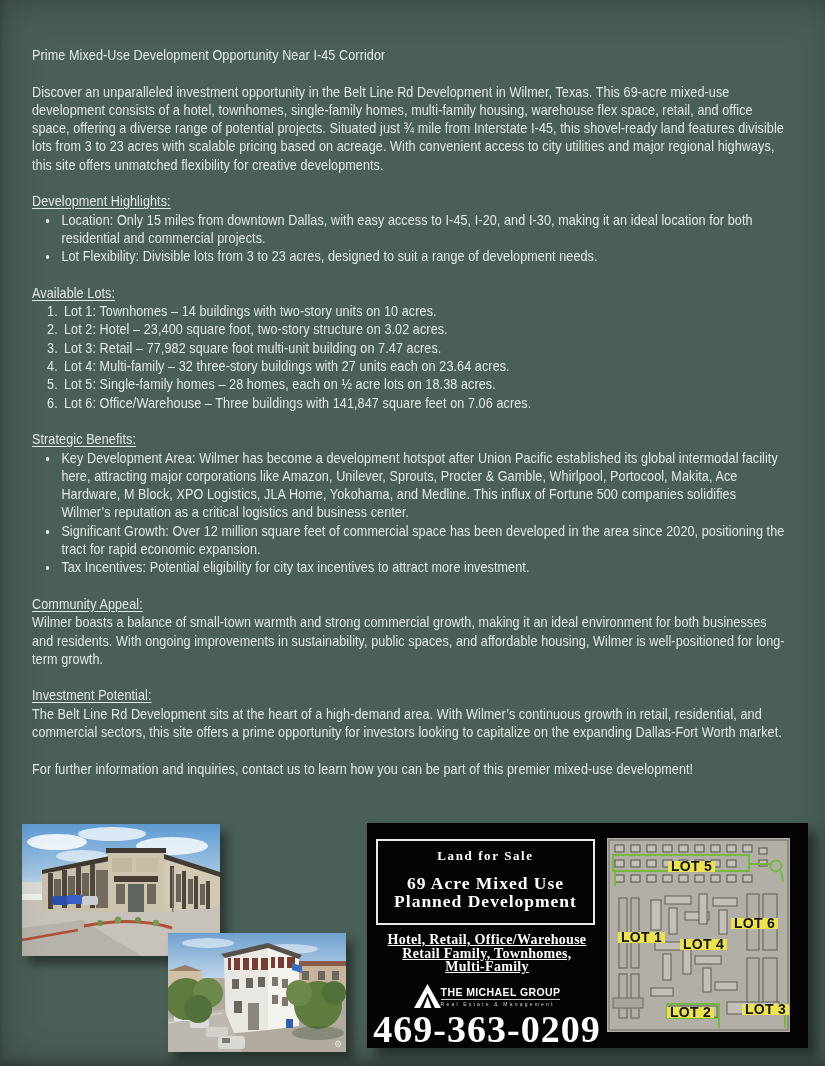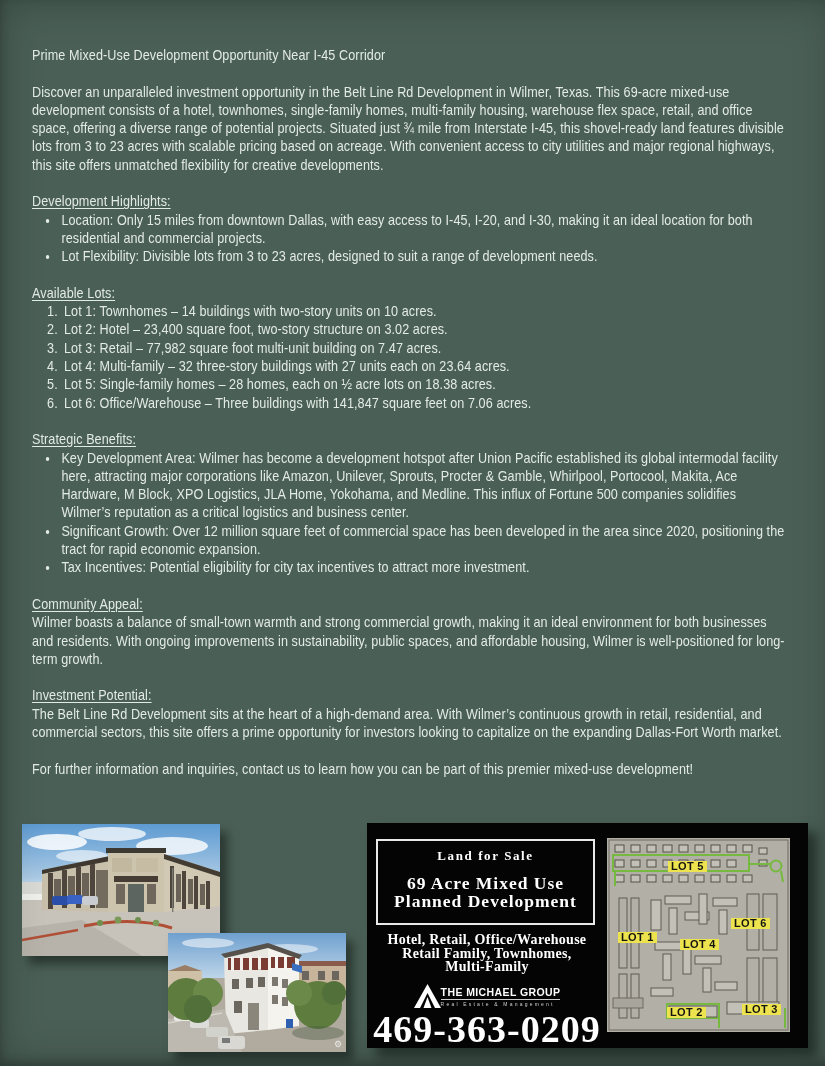--- a/index.html
+++ b/index.html
@@ -47,41 +47,41 @@
     font-size:13px;letter-spacing:1.6px;
   }
   .sign-sub{
     font-family:"Liberation Serif",serif;font-weight:bold;
     font-size:17.5px;line-height:17.5px;letter-spacing:1px;
   }
   .sign-sub.first{margin-top:11px;}
   .sign-uses{
     position:absolute;left:0;top:110px;width:240px;
     font-family:"Liberation Serif",serif;font-weight:bold;
-    font-size:14px;line-height:13.5px;letter-spacing:.3px;
+    font-size:14px;line-height:13.5px;letter-spacing:.3px;text-decoration:underline;
   }
   .brand-row{
     position:absolute;left:0;top:157px;width:240px;height:28px;
     display:flex;align-items:flex-end;justify-content:center;gap:0;
   }
   .brand-text{text-align:left;padding-bottom:1px;}
   .brand-name{
     font-size:10.5px;font-weight:bold;letter-spacing:.4px;
     border-bottom:1px solid #cfcfcf;padding-bottom:1px;
   }
   .brand-tag{font-size:5px;letter-spacing:2.2px;color:#cfcfcf;margin-top:1px;}
   .sign-phone{
     position:absolute;left:0;top:184px;width:240px;text-align:center;
     font-family:"Liberation Serif",serif;font-weight:bold;font-size:38px;
     letter-spacing:1px;
   }
   .sign-map{position:absolute;left:240px;top:15px;width:183px;height:194px;}
   .lot-label{
     position:absolute;background:#ece34f;color:#15150f;
-    font-size:11px;font-weight:bold;padding:0px 3px;line-height:11px;
+    font-size:14px;font-weight:bold;padding:0px 3px;line-height:11px;
     letter-spacing:.3px;white-space:nowrap;
   }
 </style>
 </head>
 <body>
 
 <div class="page">
 
   <div class="doc">
     <p class="title">Prime Mixed-Use Development Opportunity Near I-45 Corridor</p>

